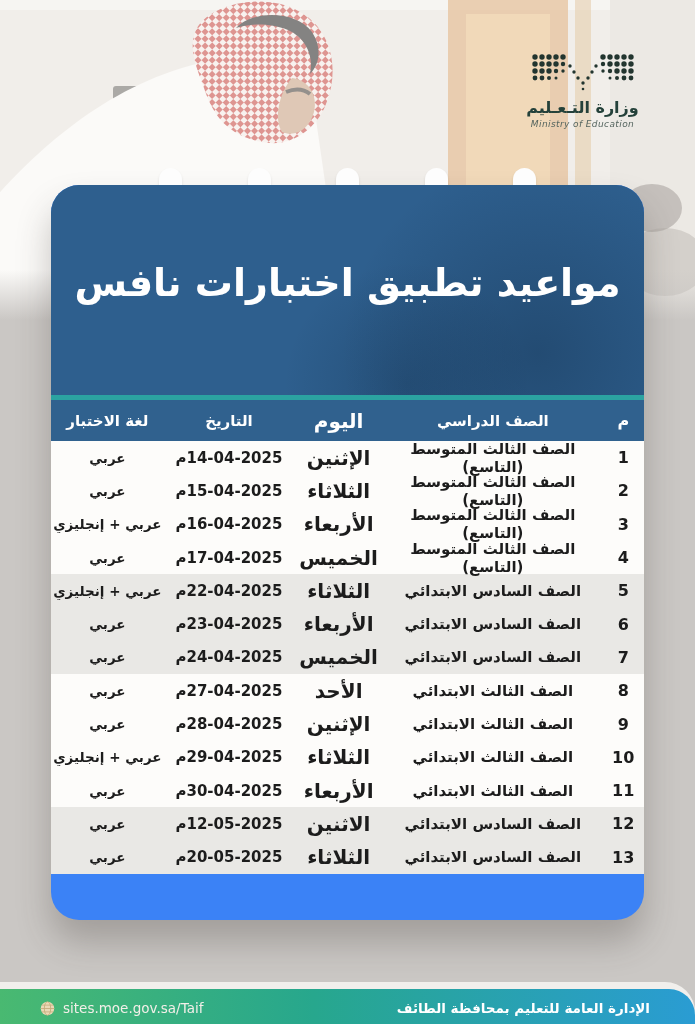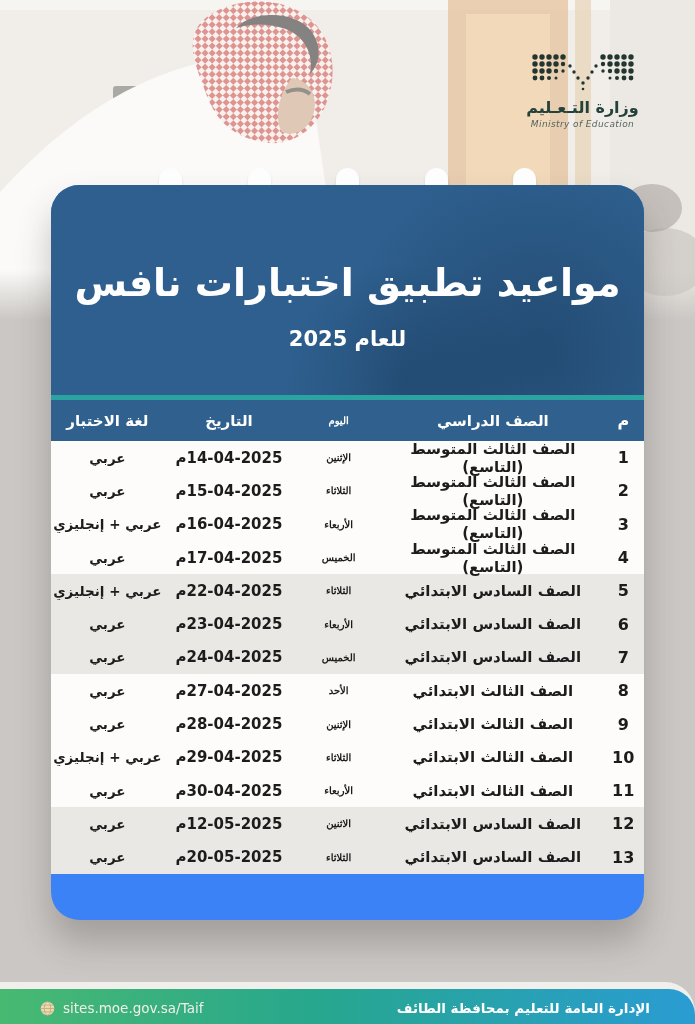--- a/index.html
+++ b/index.html
@@ -48,21 +48,21 @@
     position:absolute; top:215px; left:0; width:100%; height:41px;
     background:#30618e; display:flex; direction:rtl; align-items:center;
     color:#ffffff; font-weight:700; font-size:15px;
   }
   .tbody { position:absolute; top:256px; left:0; width:100%; direction:rtl; }
   .trow { display:flex; direction:rtl; align-items:center; height:33.3px; background:#fdfcfa; }
   .trow.shaded { background:#e9e8e5; }
   .c { text-align:center; color:#1c1c1c; font-weight:700; }
   .c-num   { width:7%;  font-size:16px; }
   .c-grade { width:37%; font-size:15px; }
-  .c-day   { width:15%; font-size:10px;font-family:Liberation Serif, serif; }
+  .c-day   { width:15%; font-size:20px; }
   .c-date  { width:22%; font-size:15px; }
   .c-lang  { width:19%; font-size:13.5px; }
   .thead .c { color:#ffffff; }
   .thead .c-date, .thead .c-lang { font-size:15px; }
 
   
   .footer-white {
     position:absolute; bottom:0; left:0; width:100%; height:42px;
     background:#f1efec; border-top-right-radius:30px;
   }
@@ -186,21 +186,20 @@
 
   <div class="card">
     <div class="ring" style="left:108px"></div>
     <div class="ring" style="left:197px"></div>
     <div class="ring" style="left:285px"></div>
     <div class="ring" style="left:374px"></div>
     <div class="ring" style="left:462px"></div>
 
     <div class="card-header">
       <div class="card-title">مواعيد تطبيق اختبارات نافس</div>
-      <div class="card-subtitle">للعام 2025</div>
     </div>
     <div class="teal-line"></div>
 
     <div class="thead">
       <div class="c c-num">م</div>
       <div class="c c-grade">الصف الدراسي</div>
       <div class="c c-day">اليوم</div>
       <div class="c c-date">التاريخ</div>
       <div class="c c-lang">لغة الاختبار</div>
     </div>

